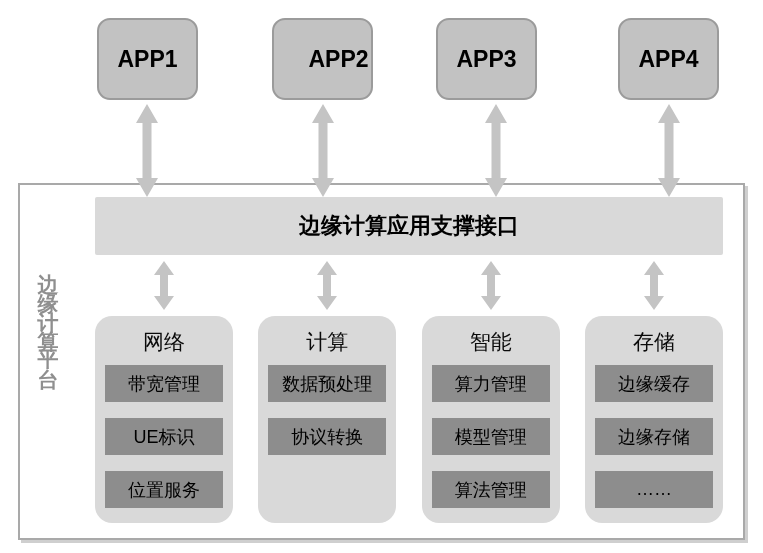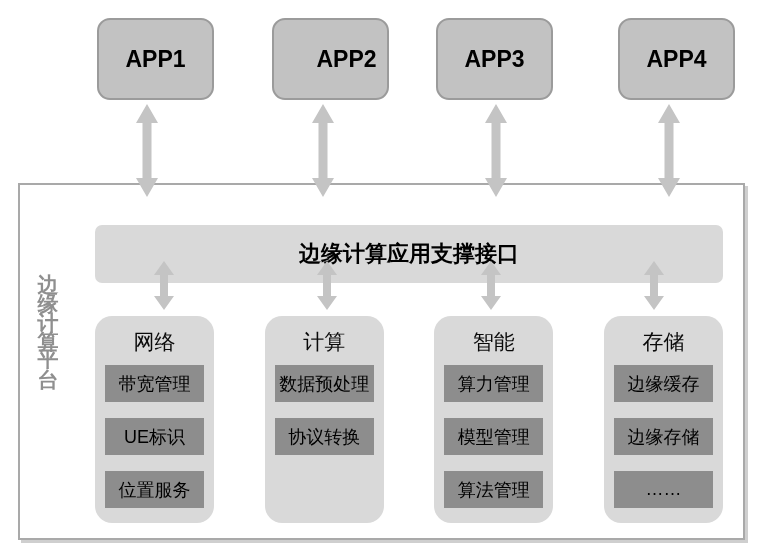--- a/index.html
+++ b/index.html
@@ -9,21 +9,21 @@
     height: 553px;
     background: #ffffff;
     font-family: "Liberation Sans", "DejaVu Sans", sans-serif;
     overflow: hidden;
   }
 
   
   .app-box {
     position: absolute;
     top: 18px;
-    width: 117px;
+    width: 101px;
     height: 82px;
     box-sizing: border-box;
     background: #c2c2c2;
     border: 2px solid #9b9b9b;
     border-radius: 13px;
     display: flex;
     align-items: center;
     justify-content: center;
     font-size: 23px;
     font-weight: bold;
@@ -75,29 +75,28 @@
   }
 
   
   .iface-bar {
     position: absolute;
     left: 95px;
     top: 197px;
     width: 628px;
     height: 58px;
     background: #d9d9d9;
-    border-radius: 7px;
+    border-radius: 2px;
     display: flex;
     align-items: center;
     justify-content: center;
     font-size: 22px;
     font-weight: bold;
     color: #000;
     z-index: 2;
-    margin-top: 28px;
   }
 
   
   .small-arrow-row {
     position: absolute;
     left: 95px;
     top: 261px;
     width: 628px;
     display: flex;
     justify-content: space-between;
@@ -114,21 +113,21 @@
   .columns-row {
     position: absolute;
     left: 95px;
     top: 316px;
     width: 628px;
     display: flex;
     justify-content: space-between;
     z-index: 2;
   }
   .column {
-    width: 119px;
+    width: 138px;
     height: 207px;
     background: #d9d9d9;
     border-radius: 17px;
     box-sizing: border-box;
   }
   .col-header {
     height: 49px;
     line-height: 52px;
     text-align: center;
     font-size: 21px;

